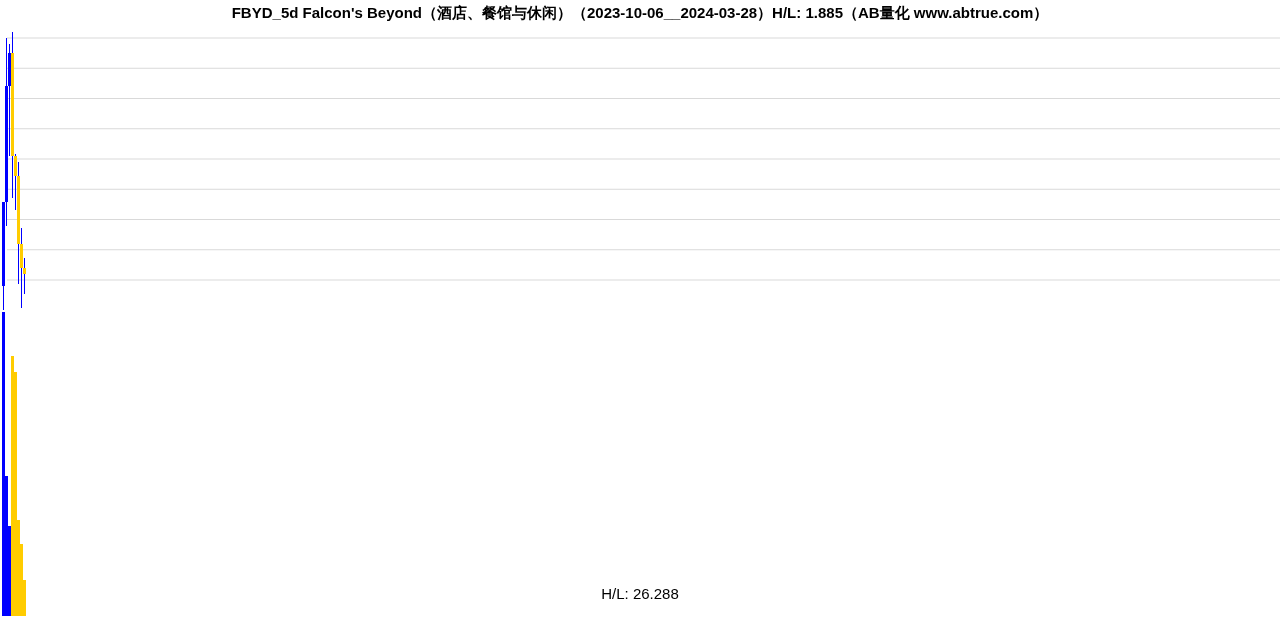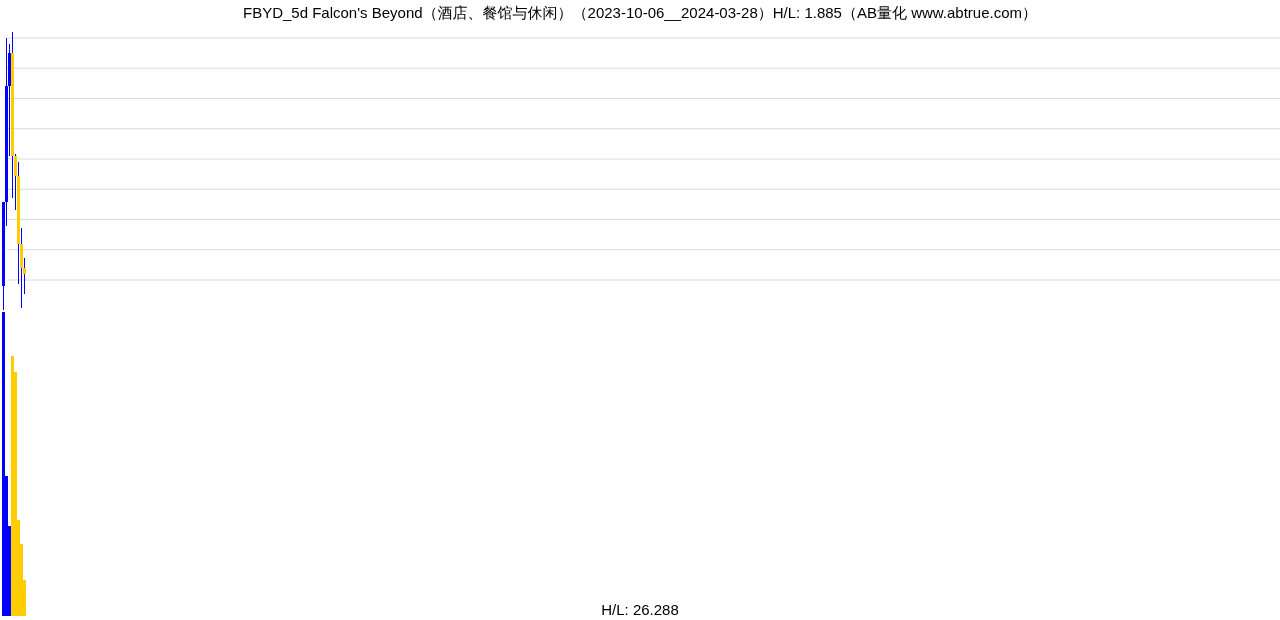--- a/index.html
+++ b/index.html
@@ -12,25 +12,25 @@
       overflow: hidden;
     }
     .title {
       position: absolute;
       top: 4px;
       left: 0;
       width: 100%;
       text-align: center;
       font-size: 15px;
       color: #000;
-      font-weight: 400;
+      font-weight: 700;
     }
     .footer-label {
       position: absolute;
-      bottom: 2px;
+      bottom: 18px;
       left: 0;
       width: 100%;
       text-align: center;
       font-size: 15px;
       color: #000;
     }
     .chart-area {
       position: absolute;
       top: 26px;
       left: 0;

